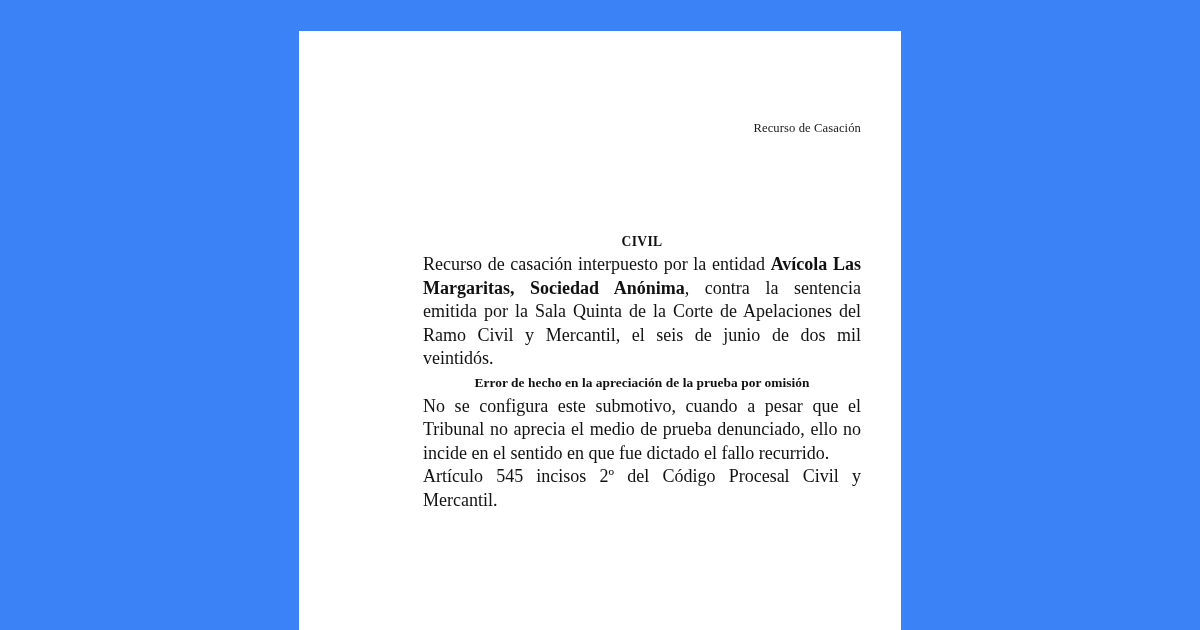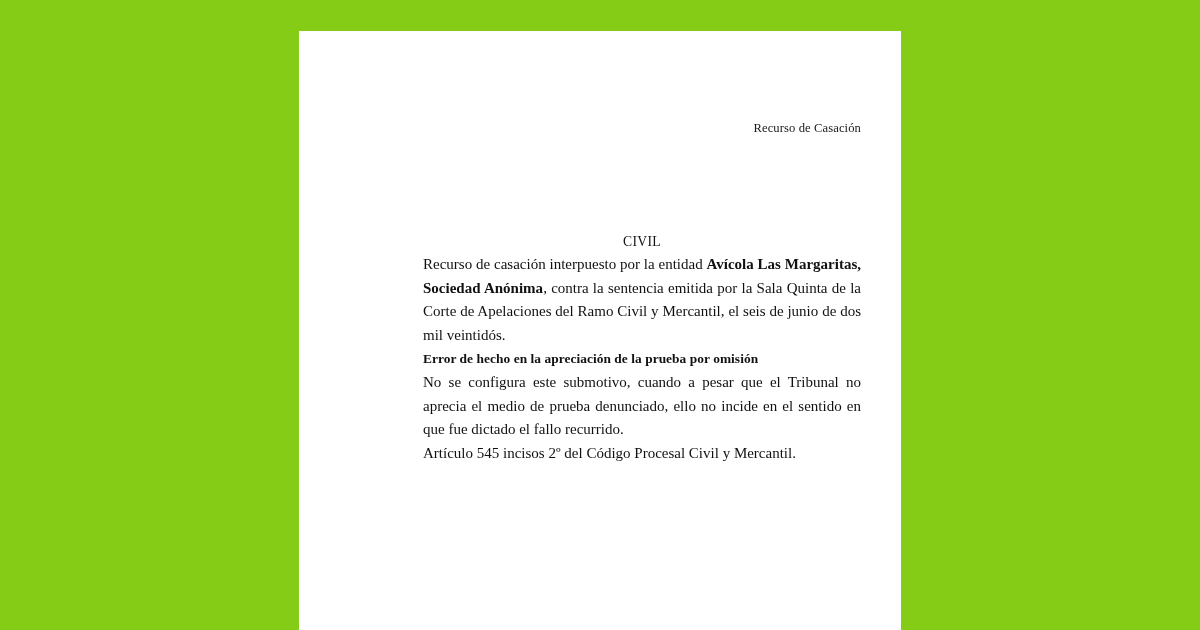--- a/index.html
+++ b/index.html
@@ -10,21 +10,21 @@
     width: 1200px;
     height: 630px;
     background: #141b2b;
     font-family: "Liberation Serif", "DejaVu Serif", serif;
     overflow: hidden;
   }
   #viewport {
     position: relative;
     width: 1200px;
     height: 630px;
-    background: #84cc16;
+    background: #3b82f6;
   }
   .page {
     position: absolute;
     left: 299px;
     top: 31px;
     width: 602px;
     height: 599px;
     background: #ffffff;
     overflow: hidden;
   }
@@ -44,34 +44,34 @@
   }
   .body-block {
     position: absolute;
     left: 124px;
     top: 200px;        
     width: 438px;
     color: #111111;
   }
   .heading {
     text-align: center;
-    font-weight: normal;
+    font-weight: bold;
     font-size: 13.6px;
     line-height: 22px;
     letter-spacing: 0.35px;
   }
   .para {
     text-align: justify;
-    font-size: 15px;
+    font-size: 18px;
     line-height: 23.6px;
     margin: 0;
     hyphens: none;
   }
   .subheading {
-    text-align: left;
+    text-align: center;
     font-weight: bold;
     font-size: 13.4px;
     line-height: 23.6px;
     letter-spacing: 0.05px;
   }
   b, strong { font-weight: bold; }
 </style>
 </head>
 <body>
 

